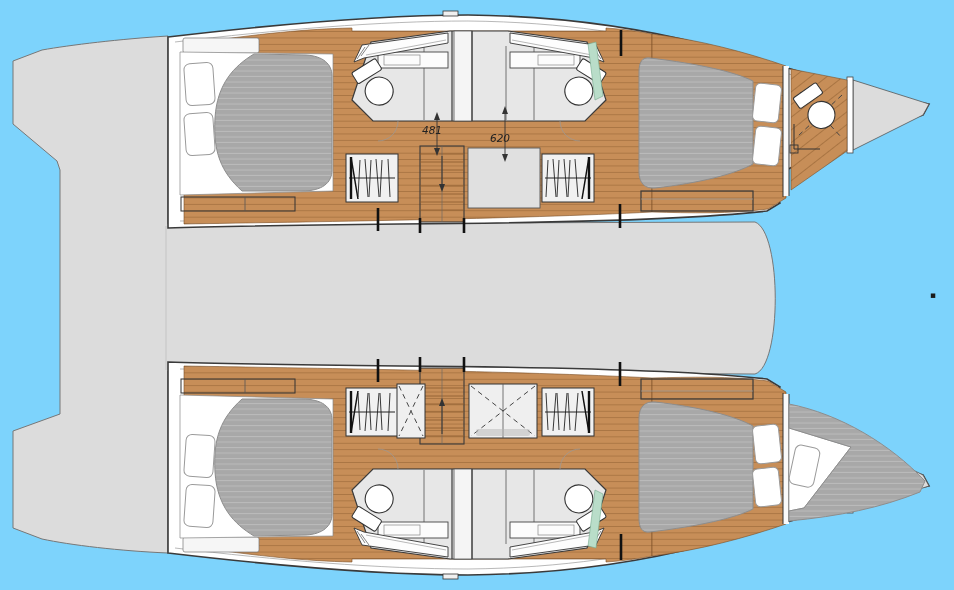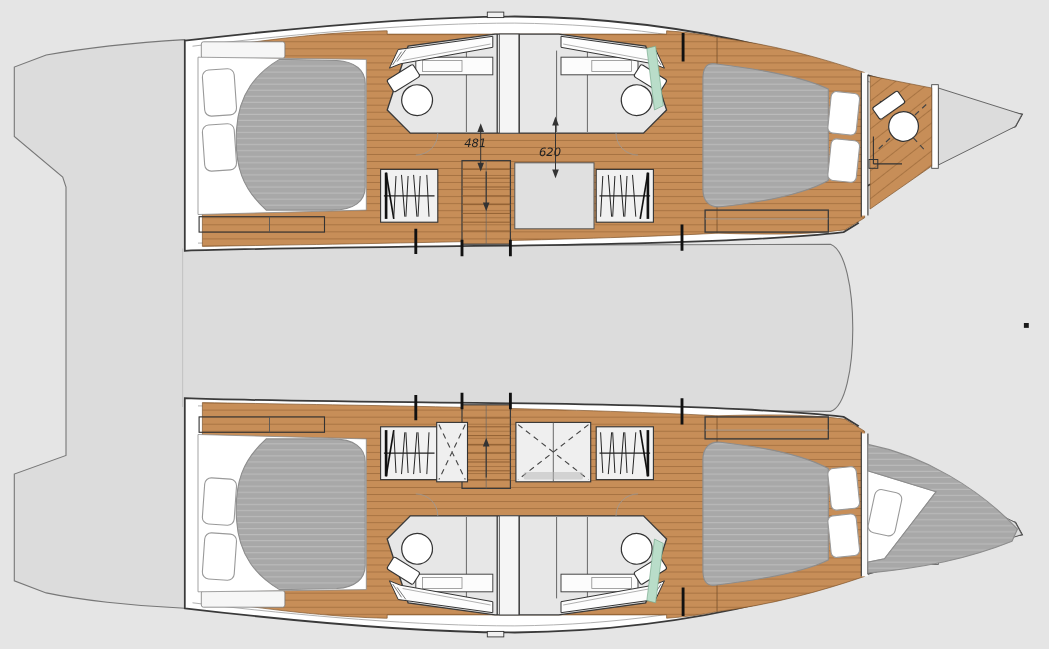--- a/index.html
+++ b/index.html
@@ -1,16 +1,16 @@
 <!DOCTYPE html>
 <html style="--deck: #dcdcdc; --wood: #c78e58; --woodline: #9c6a39; --mattress: #a8a8a8; --mint: #b9ddc9; --outline: #333333; --bg: #ffffff;"><head>
 <meta charset="utf-8">
 <style>
   html,body{margin:0;padding:0;background:#fff;}
-  #stage{position:relative;width:954px;height:590px;background:#e5e5e5;overflow:hidden;
+  #stage{position:relative;width:954px;height:590px;background:#7dd3fc;overflow:hidden;
          font-family:"DejaVu Sans",sans-serif;}
   svg{position:absolute;left:0;top:0;}
   .hullfill{fill:#ffffff;stroke:#3a3a3a;stroke-width:1.6;}
   .o1{stroke:#3a3a3a;stroke-width:1.2;fill:none;}
   .o2{stroke:#333;stroke-width:1;fill:none;}
   .thin{stroke:#555;stroke-width:.8;fill:none;}
   .faint{stroke:#999;stroke-width:.7;fill:none;}
   .wedge{stroke:#7a4f26;stroke-width:.6;}
   .wline{stroke:#8a5a2e;stroke-width:.8;}
   .post{stroke:#111;stroke-width:2.6;}

